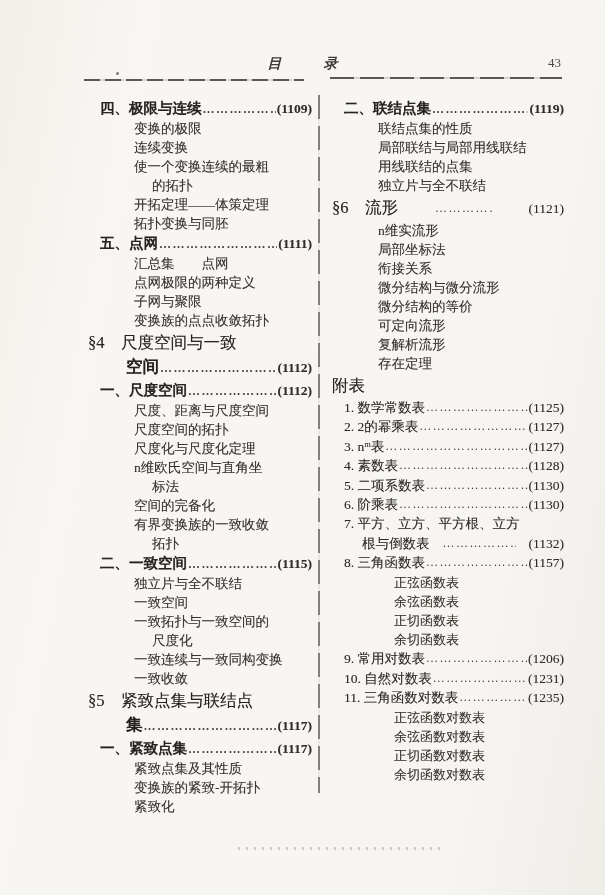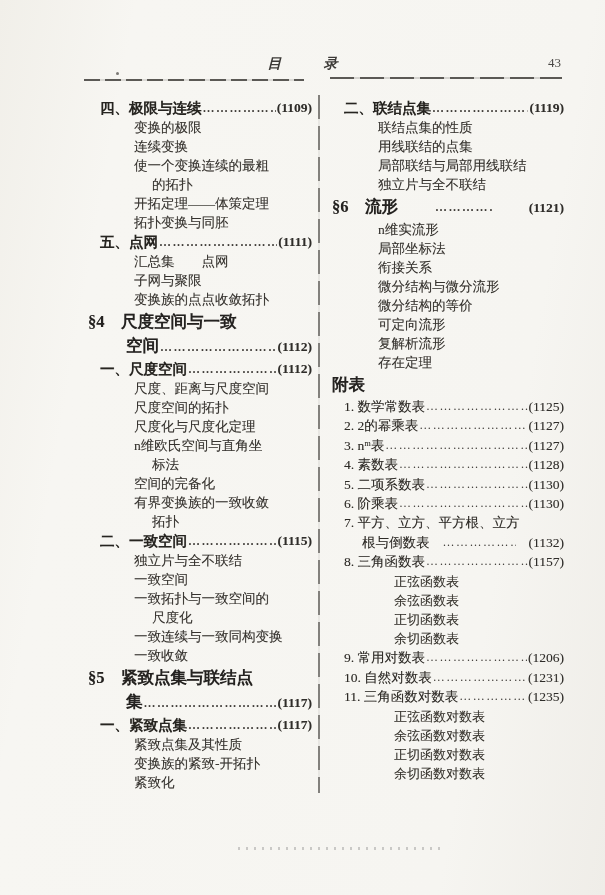--- a/index.html
+++ b/index.html
@@ -49,24 +49,24 @@
   .col-right { left:330px; width:234px; }
   .row { display:flex; align-items:baseline; color:#2f2d2a; }
   .row .t  { white-space:pre; text-shadow:0.3px 0.3px 0 rgba(70,66,60,.35); }
   .row .leader {
     flex:1; overflow:hidden; white-space:nowrap; align-self:center;
     font-size:12px; letter-spacing:1.5px; color:#403d39; margin:0 1px;
   }
   .row .pg { white-space:nowrap; font-size:13.5px; color:#2f2d2a;
              text-shadow:0.3px 0.3px 0 rgba(70,66,60,.3); }
   
-  .lv1  { font-weight:700; font-size:14.5px; line-height:20px; padding-left:14px; color:#262420;align-items:center; }
+  .lv1  { font-weight:700; font-size:14.5px; line-height:20px; padding-left:14px; color:#262420; }
   .lv2  { font-size:13.5px; line-height:19px;  padding-left:48px; color:#36332f;text-align:right; }
   .lv2c { font-size:13.5px; line-height:19px;  padding-left:66px; color:#36332f; }
-  .sec  { font-weight:700; font-size:16.5px; line-height:25px; padding-left:2px;  color:#242220;gap:36px; }
+  .sec  { font-weight:400; font-size:16.5px; line-height:25px; padding-left:2px;  color:#242220;gap:36px; }
   .secc { font-weight:700; font-size:16.5px; line-height:24px; padding-left:40px; color:#242220;justify-content:flex-end; }
   .app  { font-size:13.5px; line-height:19.4px; padding-left:14px; color:#2e2b27; }
   .appc { font-size:13.5px; line-height:19.4px; padding-left:32px; color:#2e2b27;gap:12px; }
   .deep { font-size:13px;   line-height:19.2px; padding-left:64px; color:#38352f; }
 </style>
 </head>
 <body>
 
 <div class="page">
 
@@ -120,20 +120,24 @@
         <span class="t">五、点网</span>
         <span class="leader">………………………………………………</span>
         <span class="pg">(1111)</span>
       </div>
 
       <div class="row lv2">
         <span class="t">汇总集　　点网</span>
 
       </div>
 
+      <div class="row lv2">
+        <span class="t">点网极限的两种定义</span>
+
+      </div>
 
       <div class="row lv2">
         <span class="t">子网与聚限</span>
 
       </div>
 
       <div class="row lv2">
         <span class="t">变换族的点点收敛拓扑</span>
 
       </div>
@@ -272,26 +276,26 @@
         <span class="pg">(1119)</span>
       </div>
 
 
       <div class="row lv2">
         <span class="t">联结点集的性质</span>
 
       </div>
 
       <div class="row lv2">
+        <span class="t">局部联结与局部用线联结</span>
+
+      </div>
+
+      <div class="row lv2">
         <span class="t">用线联结的点集</span>
-
-      </div>
-
-      <div class="row lv2">
-        <span class="t">局部联结与局部用线联结</span>
 
       </div>
 
       <div class="row lv2">
         <span class="t">独立片与全不联结</span>
 
       </div>
 
       <div class="row sec">
         <span class="t">§6　流形</span>

